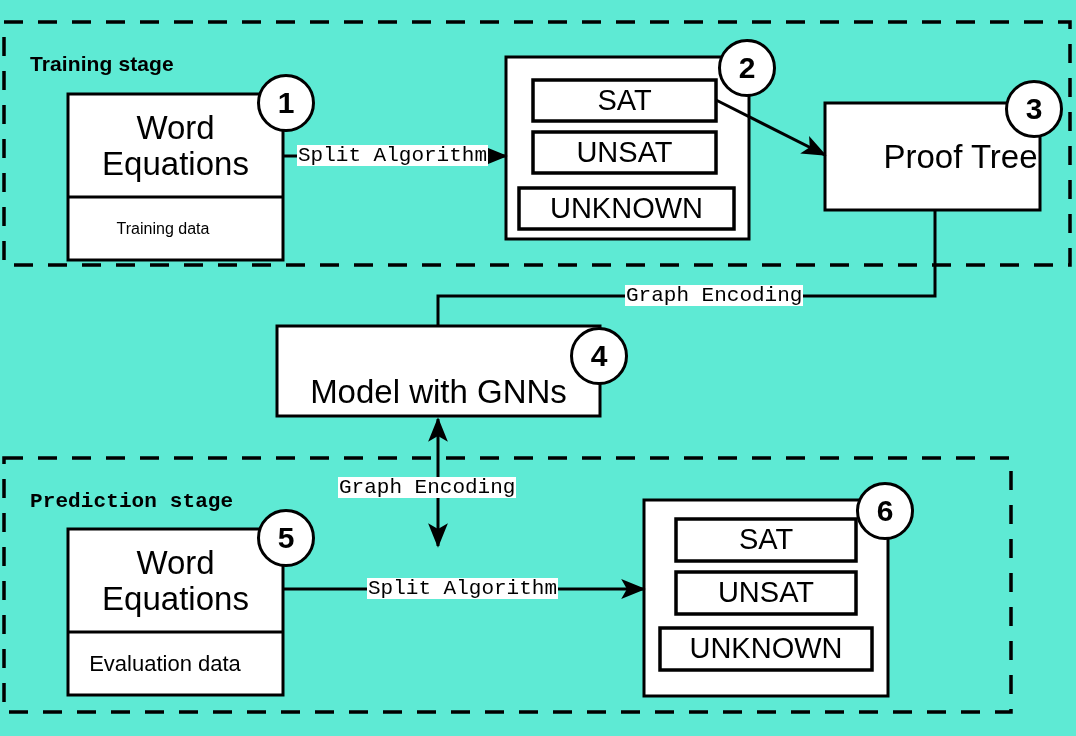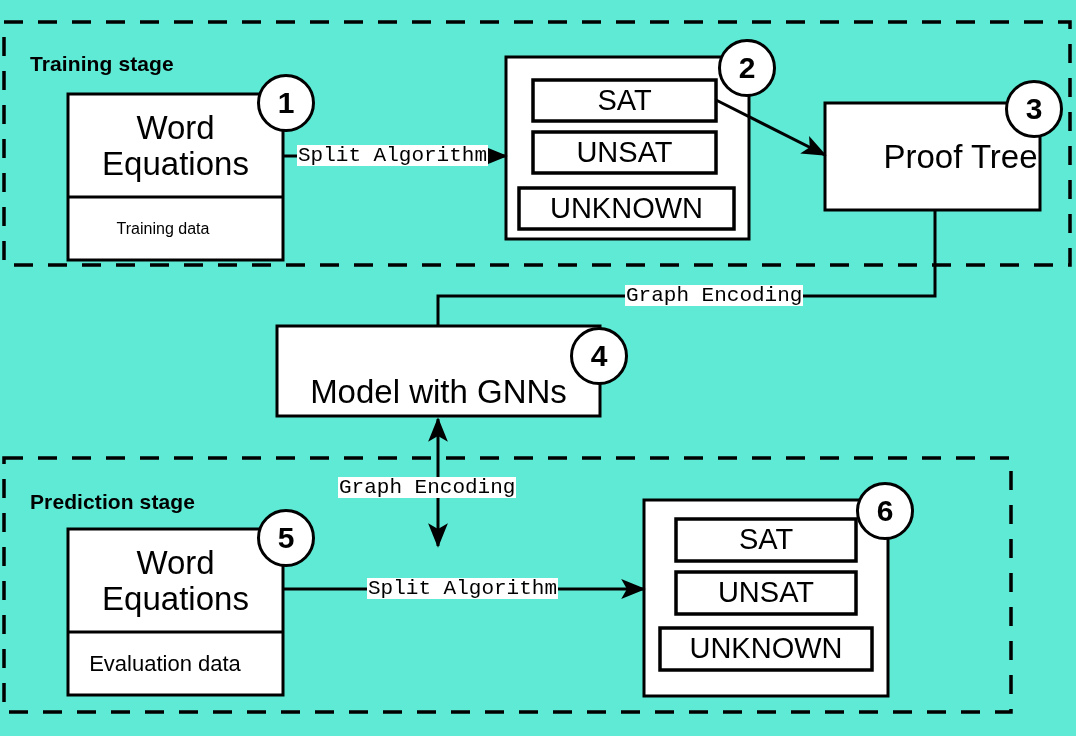--- a/index.html
+++ b/index.html
@@ -108,21 +108,21 @@
 
     <polyline points="935,210 935,296 438,296 438,326" fill="none" stroke="#000" stroke-width="3"></polyline>
 
     <line x1="438" y1="419" x2="438" y2="546" stroke="#000" stroke-width="3" marker-start="url(#arrowhead-start)" marker-end="url(#arrowhead)"></line>
 
     <line x1="283" y1="589" x2="644" y2="589" stroke="#000" stroke-width="3" marker-end="url(#arrowhead)"></line>
   </svg>
 
   <div class="stage-label" style="left:30px; top:52px;">Training stage</div>
 
-  <div class="stage-label" style="left:30px; top:490px;">Prediction stage</div>
+  <div class="stage-label" style="left:30px; top:490px;font-family:Liberation Mono, monospace;">Prediction stage</div>
 
   <div class="boxtext" style="left:68px; top:96px; width:215px; height:99px; font-size:33px;">Word
 Equations</div>
   <div class="boxtext" style="left:68px; top:199px; width:190px; height:59px; font-size:16px;">Training data</div>
 
   <div class="boxtext" style="left:533px; top:80px; width:183px; height:41px; font-size:29px;">SAT</div>
   <div class="boxtext" style="left:533px; top:132px; width:183px; height:41px; font-size:29px;">UNSAT</div>
   <div class="boxtext" style="left:519px; top:188px; width:215px; height:41px; font-size:29px;">UNKNOWN</div>
 
   <div class="boxtext" style="left:825px; top:103px; width:215px; height:107px; font-size:33px;padding-left:28px;">Proof Tree</div>

